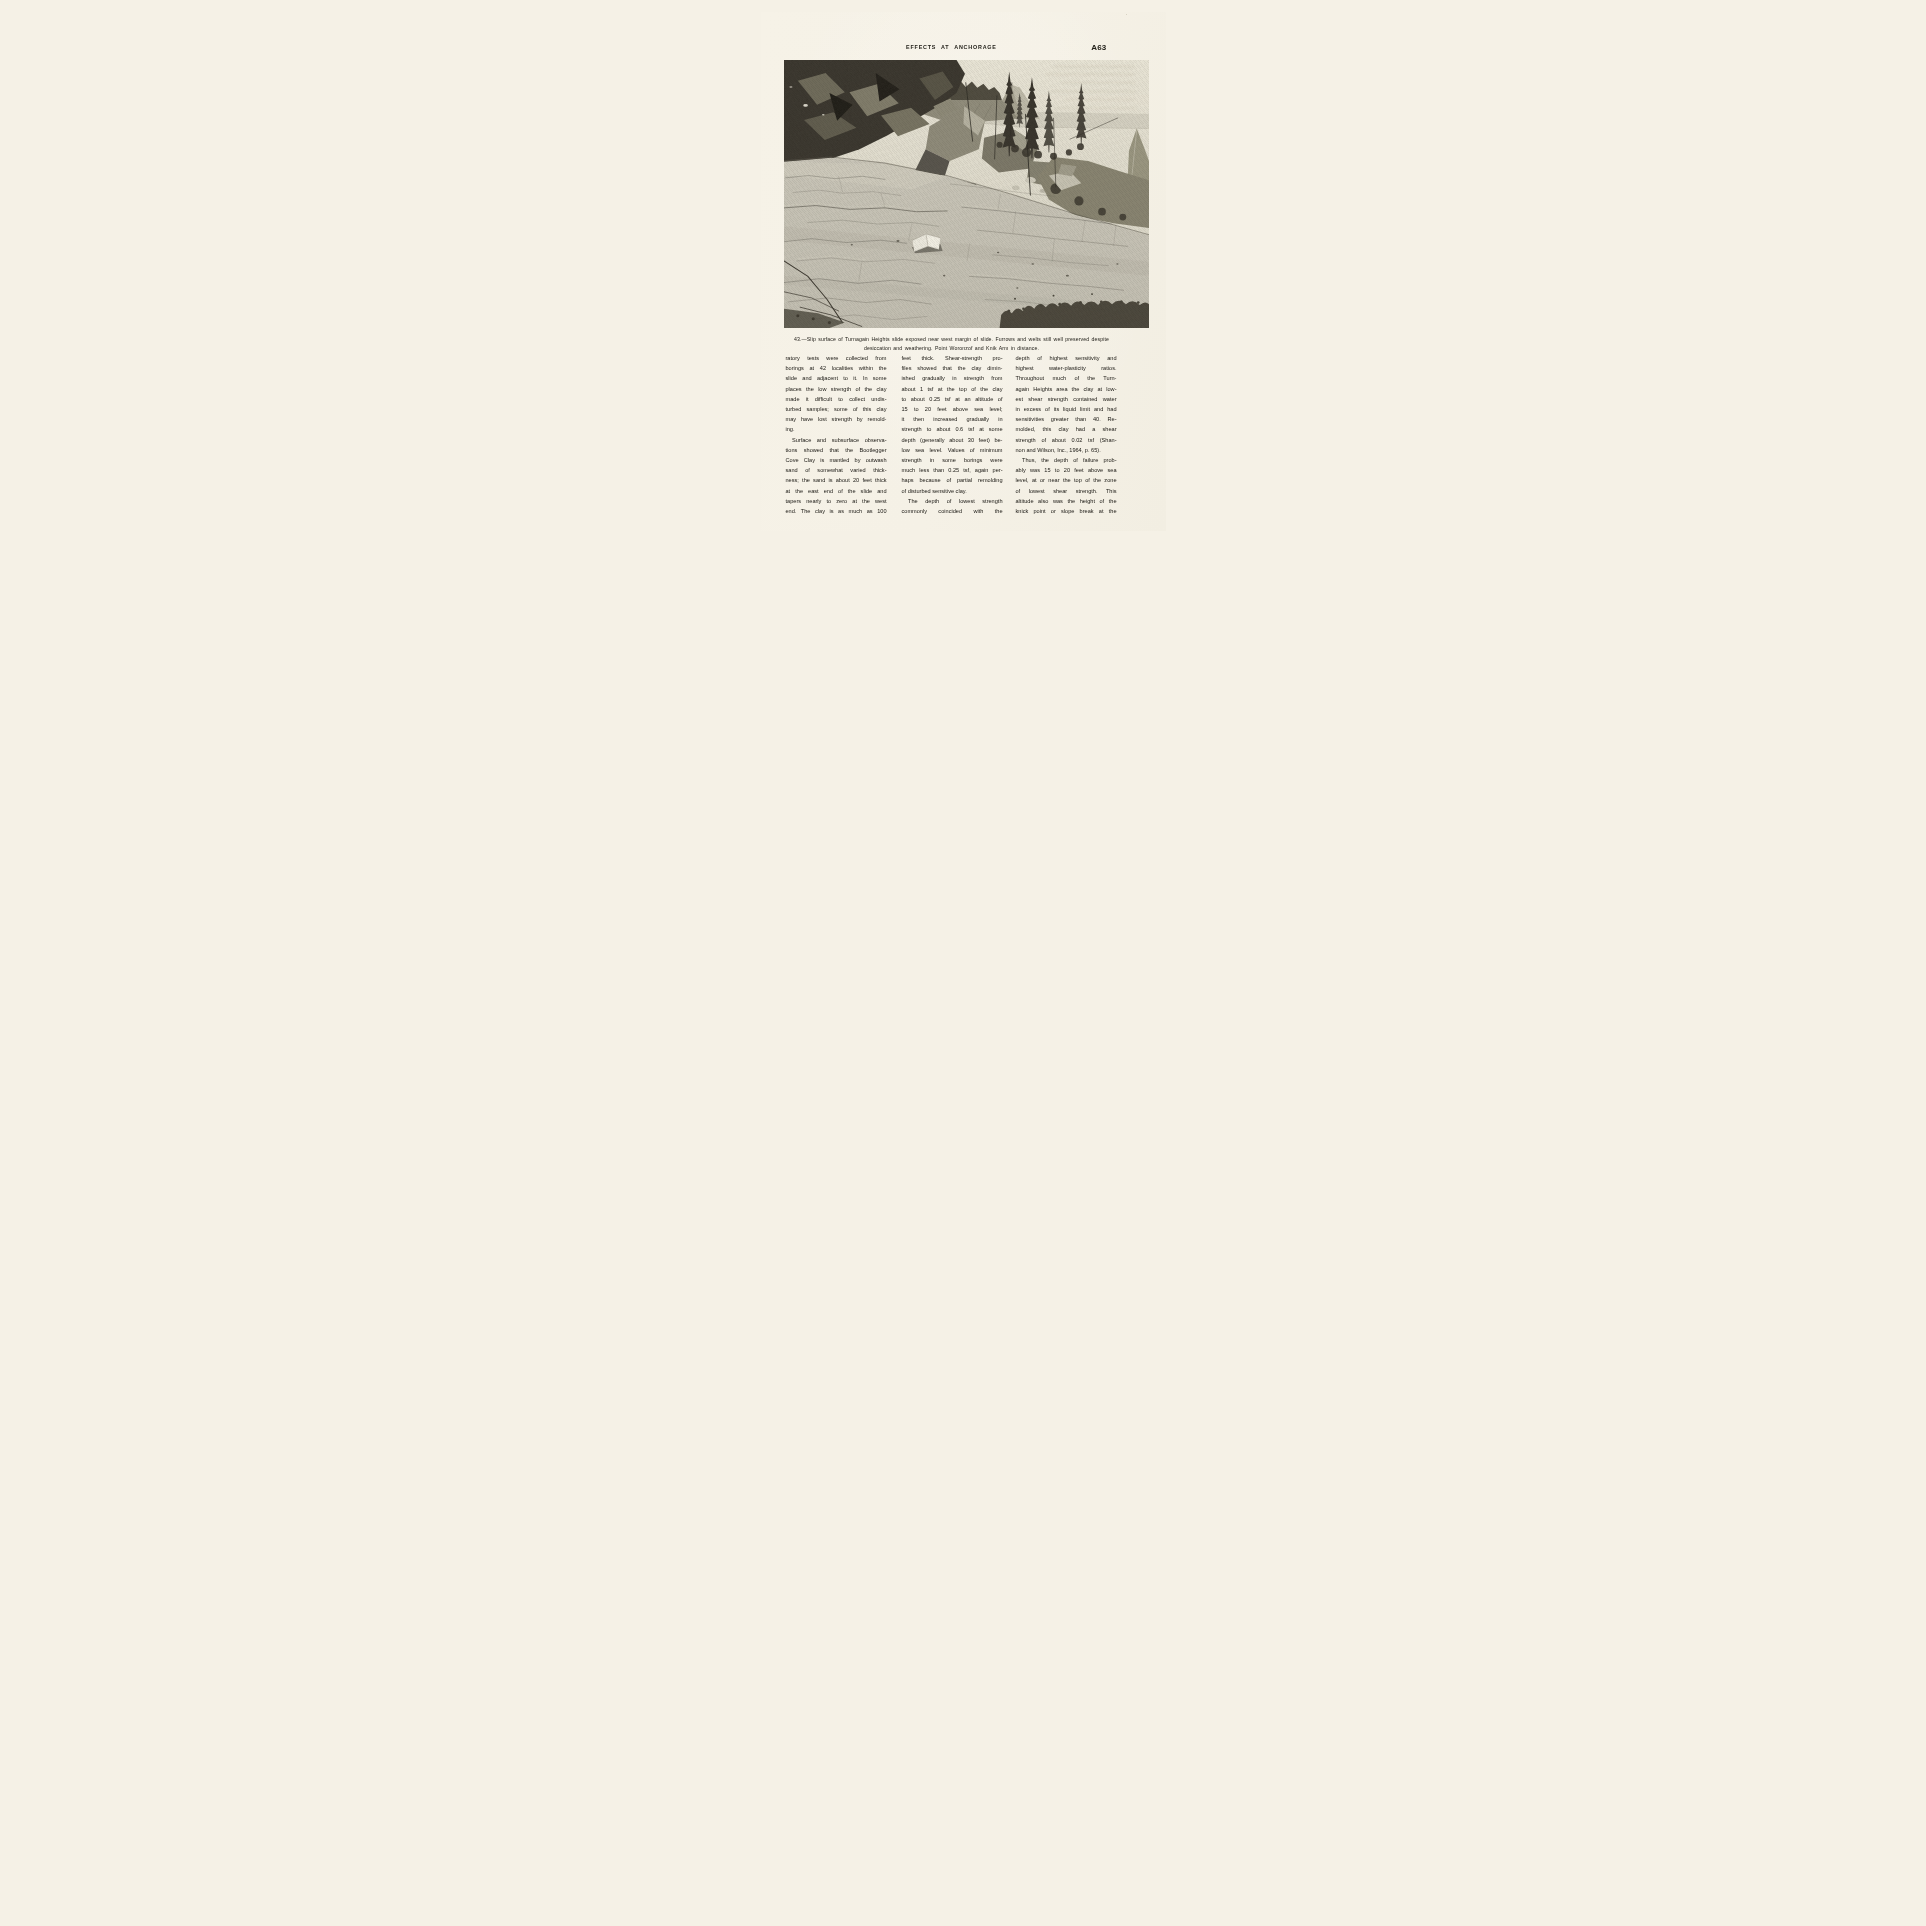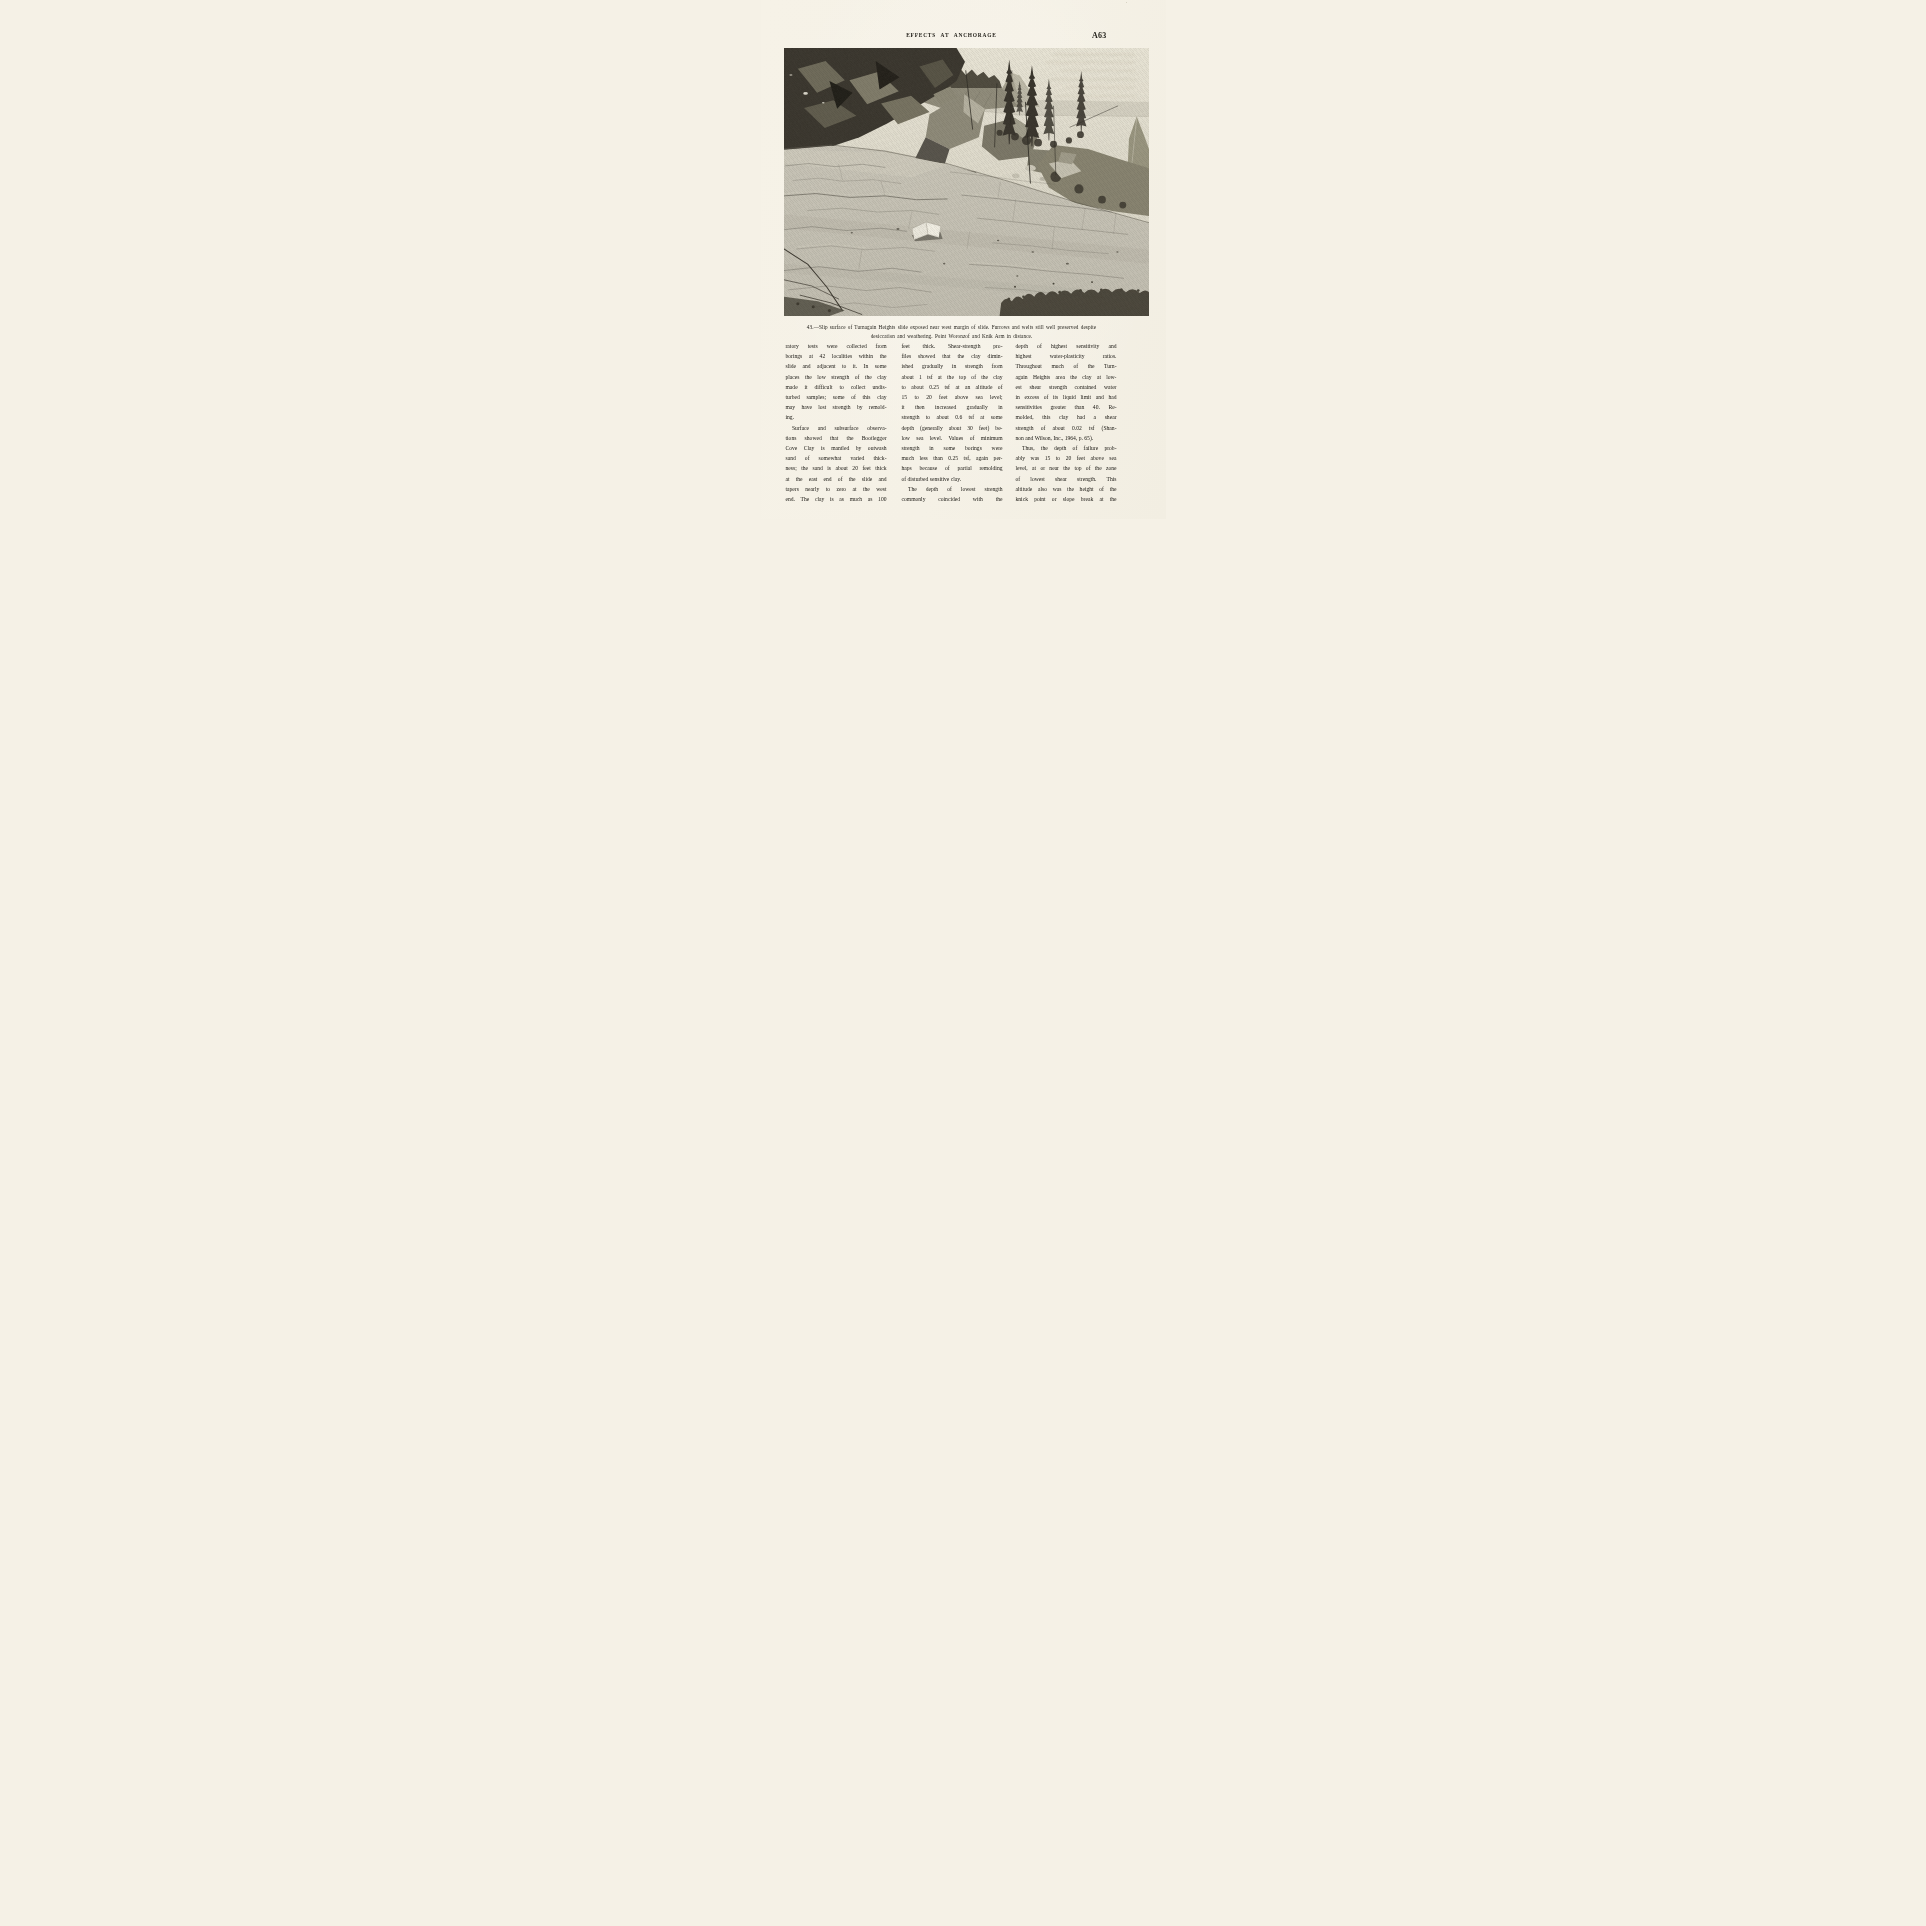--- a/index.html
+++ b/index.html
@@ -1,23 +1,23 @@
 <!DOCTYPE html>
 <html style="--c-paper: #f5f1e6; --c-ink: #1b1914; --c-sky_light: #eae6d7; --c-sky: #ddd9ca; --c-water: #d6d2c3; --c-headland: #a8a492; --c-mud: #c7c3b6; --c-crack: #57534a; --c-rubble_dark: #38342c; --c-debris_mid: #87836f; --c-tree: #36322a; --c-notebook: #f5f2e7;font-size:6.2px"><head>
 <meta charset="utf-8">
 <style>
   html,body{margin:0;padding:0;background:#f5f1e6;}
   .page{
     position:relative;
     width:405px;height:519px;
-    margin:0 auto;
+    margin:12px auto;
     background:
       radial-gradient(ellipse at 50% 40%, rgba(255,255,255,.25), rgba(0,0,0,0) 70%),
       linear-gradient(105deg,#f6f2e7 0%,#f5f1e6 55%,#f2eee2 100%);
-    font-family:Liberation Serif, serif;
+    font-family:Liberation Sans, sans-serif;
     color:#1b1914;
     overflow:hidden;
   }
   
   .running-head-row{position:absolute;top:32px;left:0;width:100%;height:10px;}
   .head{
     position:absolute;left:0;width:100%;text-align:center;
     font-size:5.4px;font-weight:700;letter-spacing:0.8px;word-spacing:2.7px;
     color:#23211a;
     transform:translateX(-11.6px);

